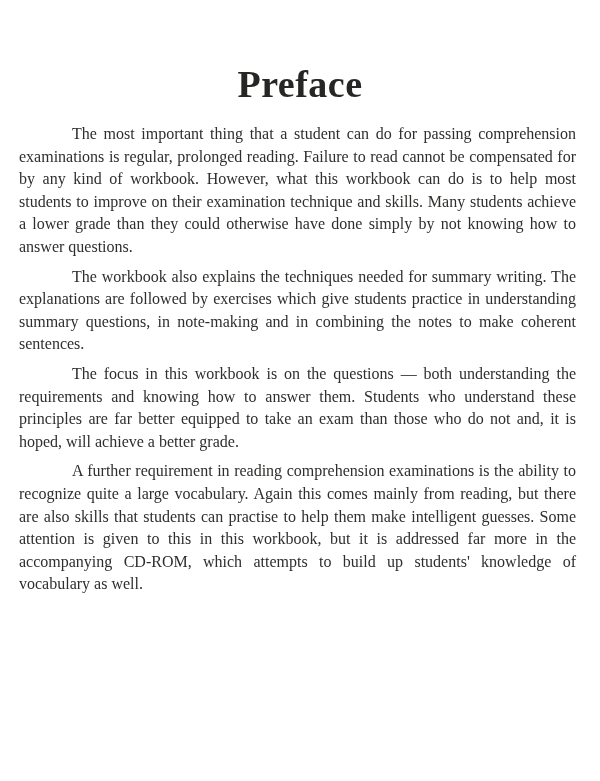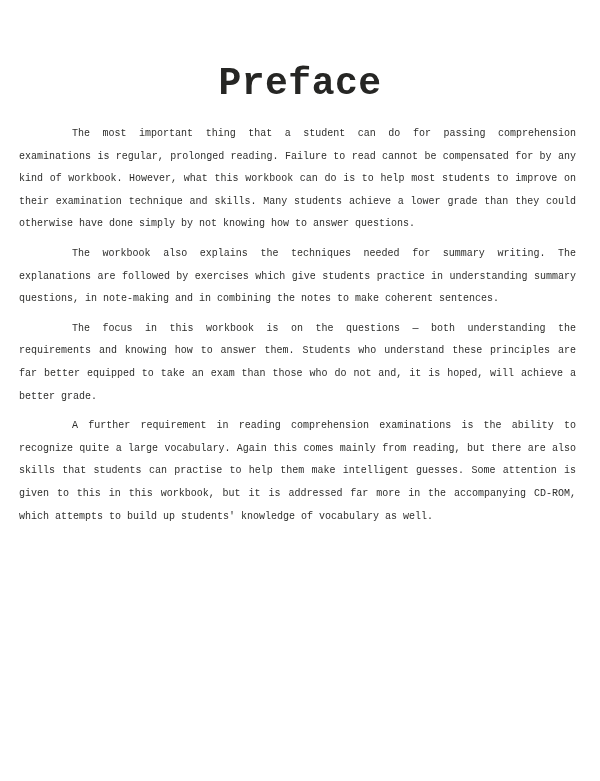--- a/index.html
+++ b/index.html
@@ -20,35 +20,35 @@
       top: 0;
       width: 600px;
       height: 781px;
     }
     .title {
       position: absolute;
       left: 0;
       width: 600px;
       top: 60px;
       text-align: center;
-      font-family: Liberation Mono, monospace;
+      font-family: Liberation Serif, serif;
       font-weight: bold;
       font-size: 38px;
       letter-spacing: 0.5px;
       color: #262624;
       margin: 0;
       line-height: 48px;
     }
     .body-text {
       position: absolute;
       left: 19px;
       top: 123px;
       width: 557px;
-      font-family: Liberation Mono, monospace;
-      font-size: 10px;
+      font-family: Liberation Serif, serif;
+      font-size: 16px;
       line-height: 22.6px;
       color: #2e2e2c;
     }
     .para {
       margin: 0 0 7px 0;
       text-align: justify;
       text-indent: 53px;
     }
   </style>
 </head>

